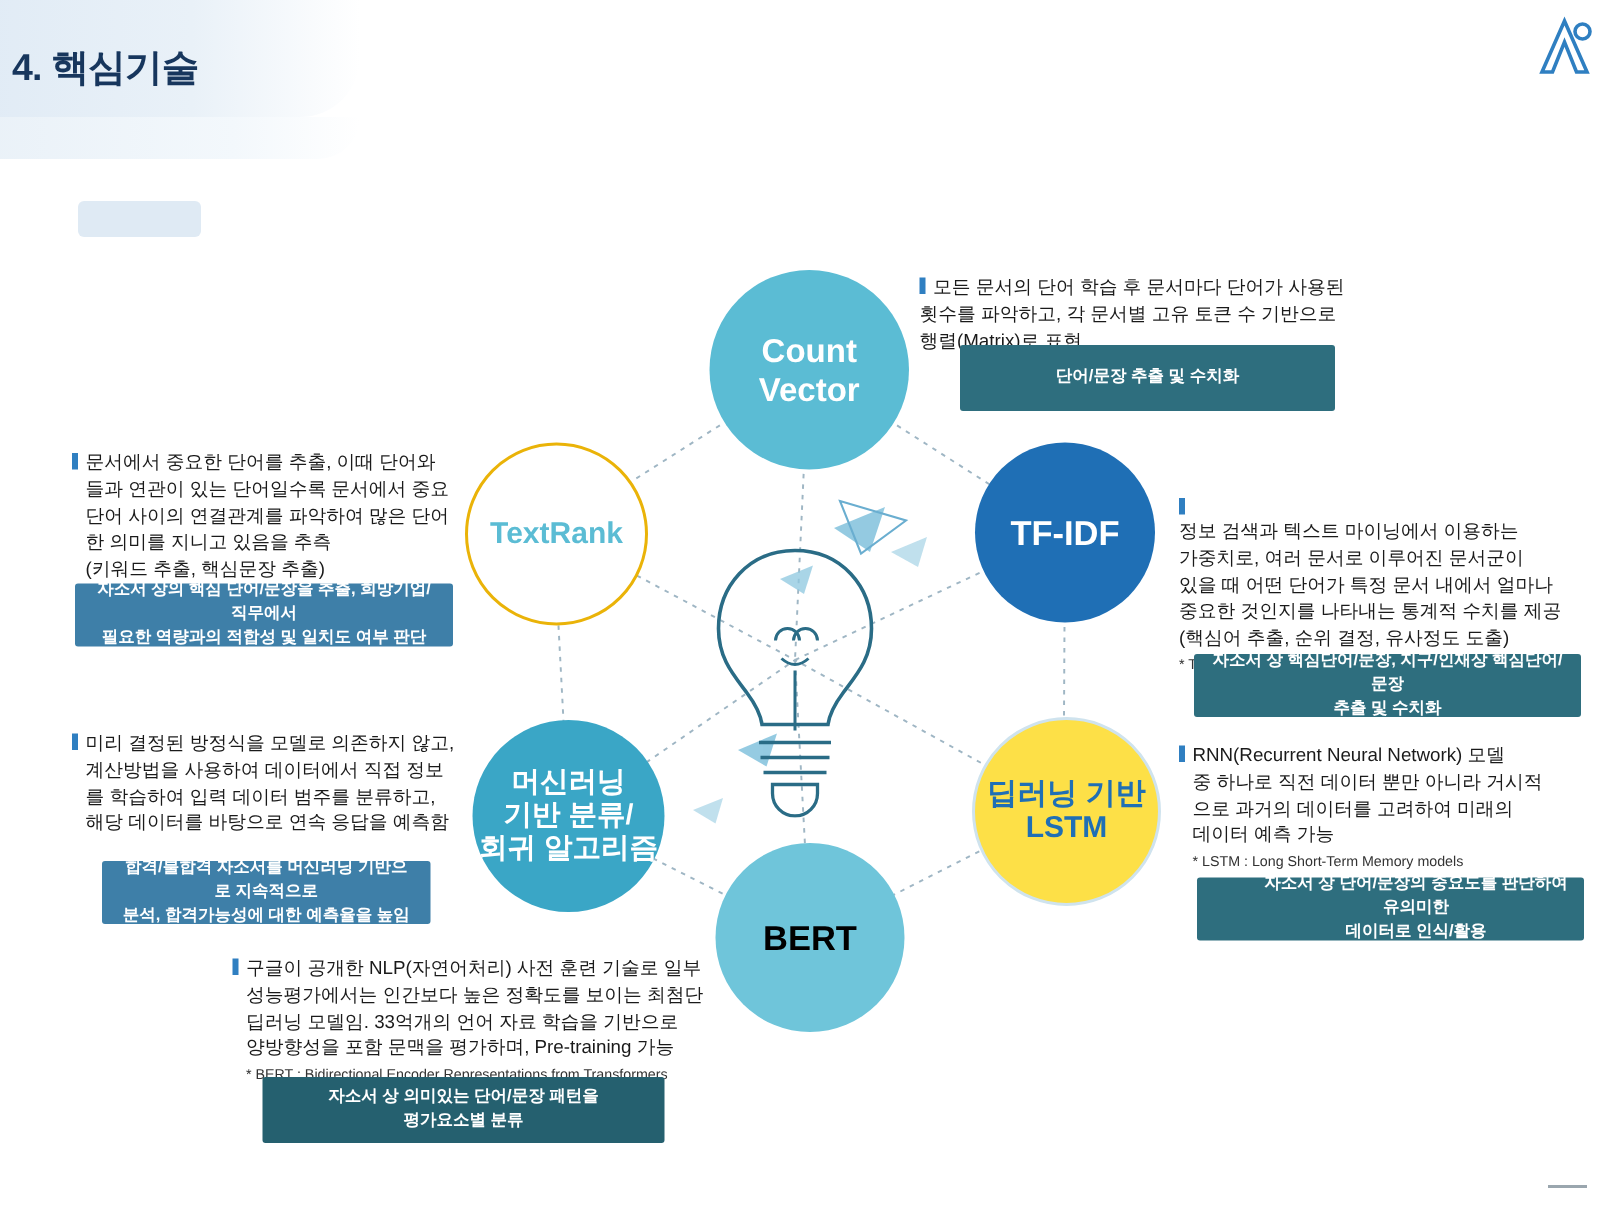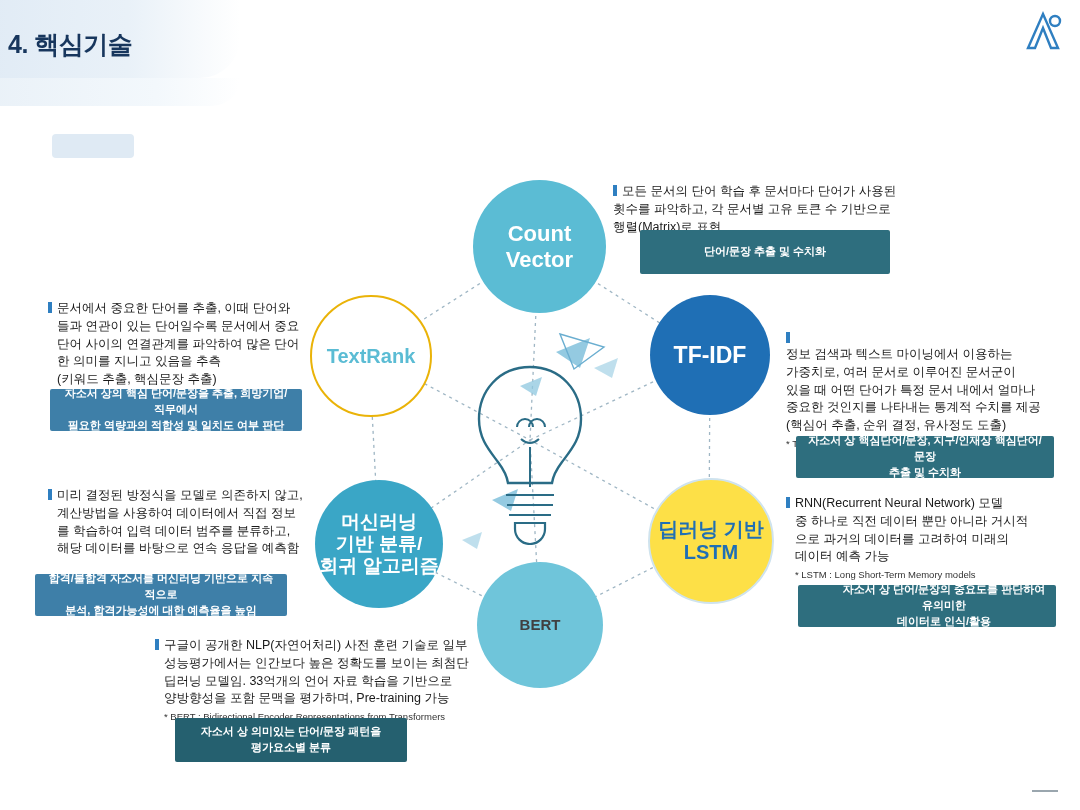--- a/index.html
+++ b/index.html
@@ -60,21 +60,21 @@
   .c-ml{
     left:315px;top:480px;width:128px;height:128px;
     background:#3aa6c6;color:#ffffff;font-size:19px;
   }
   .c-lstm{
     left:648px;top:478px;width:122px;height:122px;
     background:#fde047;border:2px solid #cfe3ee;color:#1f6fb5;font-size:20px;
   }
   .c-bert{
     left:477px;top:562px;width:126px;height:126px;
-    background:#6fc5da;color:#404040;font-size:15px;
+    background:#6fc5da;color:#000000;font-size:23px;
   }
 
   
   .tb{position:absolute;font-size:12.5px;line-height:1.42;color:#1a1a1a;}
   .tb .bar{
     display:inline-block;width:4px;height:11px;background:#2f7fc1;
     margin-right:5px;vertical-align:-1px;
   }
   .tb .note{font-size:9.5px;color:#333;display:block;margin-top:2px;}
 
@@ -223,21 +223,21 @@
 </div>
 
 <div class="tb" style="left:48px;top:487px;width:268px;">
   <span class="bar"></span><span>미리 결정된 방정식을 모델로 의존하지 않고,</span>
   <div style="padding-left:9px;">
     <div>계산방법을 사용하여 데이터에서 직접 정보</div>
     <div>를 학습하여 입력 데이터 범주를 분류하고,</div>
     <div>해당 데이터를 바탕으로 연속 응답을 예측함</div>
   </div>
 </div>
-<div class="box box-steel" style="left:35px;top:574px;width:252px;height:42px;">
+<div class="box box-steel" style="left:68px;top:574px;width:219px;height:42px;">
   <div>
     <div>합격/불합격 자소서를 머신러닝 기반으로 지속적으로</div>
     <div>분석, 합격가능성에 대한 예측율을 높임</div>
   </div>
 </div>
 
 <div class="tb" style="left:786px;top:495px;width:280px;">
   <span class="bar"></span><span>RNN(Recurrent Neural Network) 모델</span>
   <div style="padding-left:9px;">
     <div>중 하나로 직전 데이터 뿐만 아니라 거시적</div>
@@ -255,20 +255,20 @@
 
 <div class="tb" style="left:155px;top:637px;width:380px;">
   <span class="bar"></span><span>구글이 공개한 NLP(자연어처리) 사전 훈련 기술로 일부</span>
   <div style="padding-left:9px;">
     <div>성능평가에서는 인간보다 높은 정확도를 보이는 최첨단</div>
     <div>딥러닝 모델임. 33억개의 언어 자료 학습을 기반으로</div>
     <div>양방향성을 포함 문맥을 평가하며, Pre-training 가능</div>
     <span class="note">* BERT : Bidirectional Encoder Representations from Transformers</span>
   </div>
 </div>
-<div class="box box-dteal" style="left:175px;top:718px;width:232px;height:44px;">
+<div class="box box-dteal" style="left:175px;top:718px;width:268px;height:44px;">
   <div>
     <div>자소서 상 의미있는 단어/문장 패턴을</div>
     <div>평가요소별 분류</div>
   </div>
 </div>
 
 <div class="footline"></div>
 
 </body></html>

